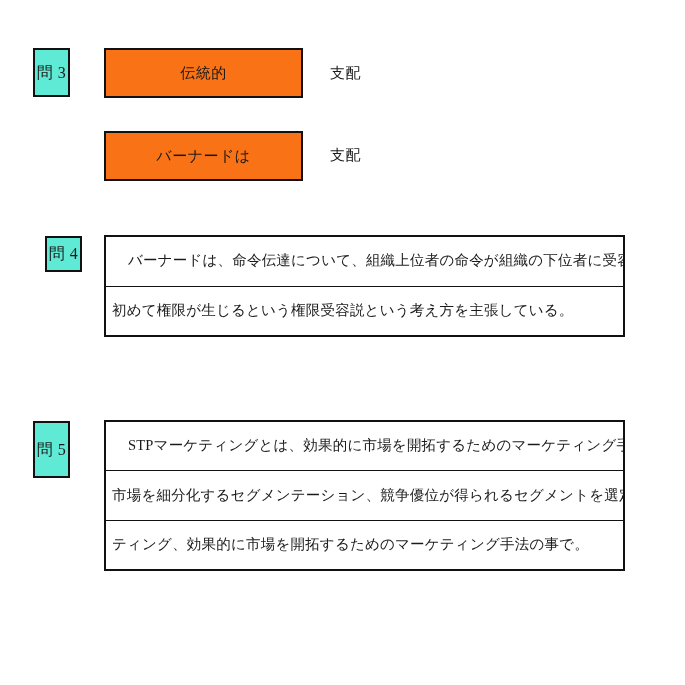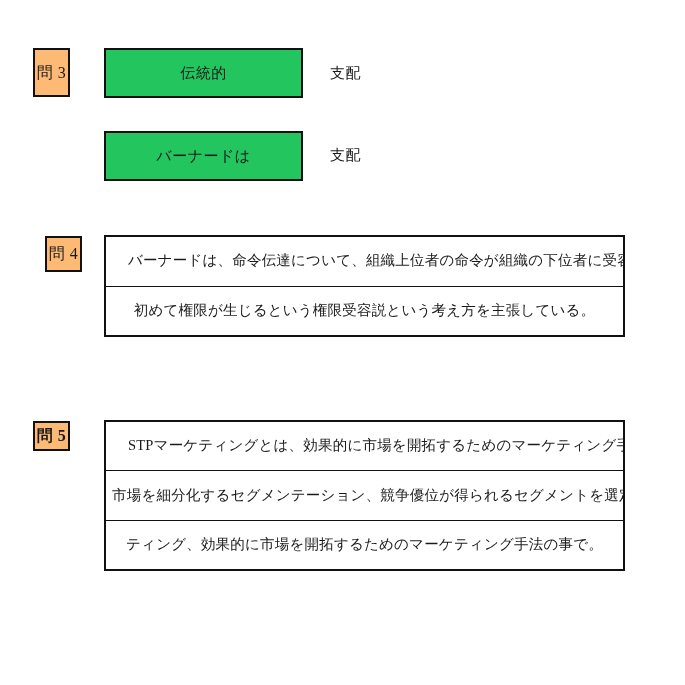--- a/index.html
+++ b/index.html
@@ -17,35 +17,35 @@
     overflow: hidden;
     font-family: "Liberation Serif", "DejaVu Serif", serif;
     color: #1a1a1a;
   }
 
   
   .qlabel {
     position: absolute;
     box-sizing: border-box;
     border: 2px solid #111111;
-    background: #fdba74;
+    background: #5eead4;
     display: flex;
     align-items: center;
     justify-content: center;
     font-size: 16px;
     letter-spacing: 0.5px;
     line-height: 1;
     white-space: nowrap;
   }
 
   .ansbox {
     position: absolute;
     box-sizing: border-box;
     border: 2px solid #111111;
-    background: #22c55e;
+    background: #f97316;
     display: flex;
     align-items: center;
     overflow: hidden;
   }
 
   
   .ansbox.center {
     justify-content: center;
   }
   .ansbox.center .celltext {
@@ -68,21 +68,20 @@
     box-sizing: border-box;
     flex: 1 1 0;
     display: flex;
     align-items: center;
     border-bottom: 1.5px solid #111111;
     padding: 0 6px;
     overflow: hidden;
   }
   .ansblock .row:last-child {
     border-bottom: none;
-    justify-content: center;
   }
   .ansblock .rowtext {
     font-size: 14.5px;
     letter-spacing: 0.2px;
     white-space: nowrap;
     line-height: 1.1;
   }
   .ansblock .rowtext.indent {
     padding-left: 16px;
   }
@@ -120,21 +119,21 @@
 
   <div class="ansblock" style="left:104px; top:235px; width:521px; height:102px;">
     <div class="row">
       <span class="rowtext indent">バーナードは、命令伝達について、組織上位者の命令が組織の下位者に受容され、</span>
     </div>
     <div class="row">
       <span class="rowtext">初めて権限が生じるという権限受容説という考え方を主張している。</span>
     </div>
   </div>
 
-  <div class="qlabel" style="left:33px; top:421px; width:37px; height:30px;font-weight:bold;">問 5</div>
+  <div class="qlabel" style="left:33px; top:421px; width:37px; height:57px;">問 5</div>
 
   <div class="ansblock" style="left:104px; top:420px; width:521px; height:151px;">
     <div class="row">
       <span class="rowtext indent">STPマーケティングとは、効果的に市場を開拓するためのマーケティング手法の事で、</span>
     </div>
     <div class="row">
       <span class="rowtext">市場を細分化するセグメンテーション、競争優位が得られるセグメントを選定するターゲ</span>
     </div>
     <div class="row">
       <span class="rowtext">ティング、効果的に市場を開拓するためのマーケティング手法の事で。</span>

